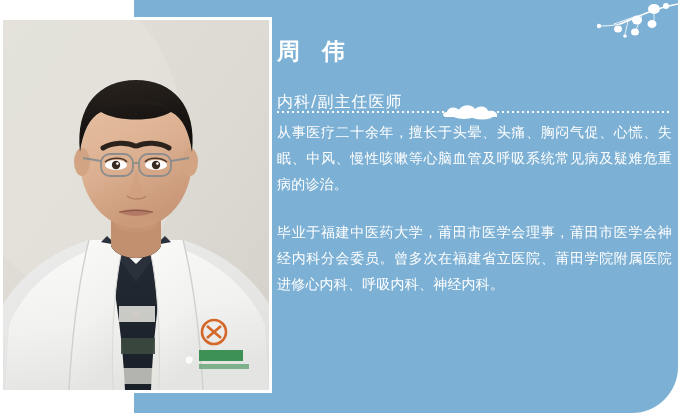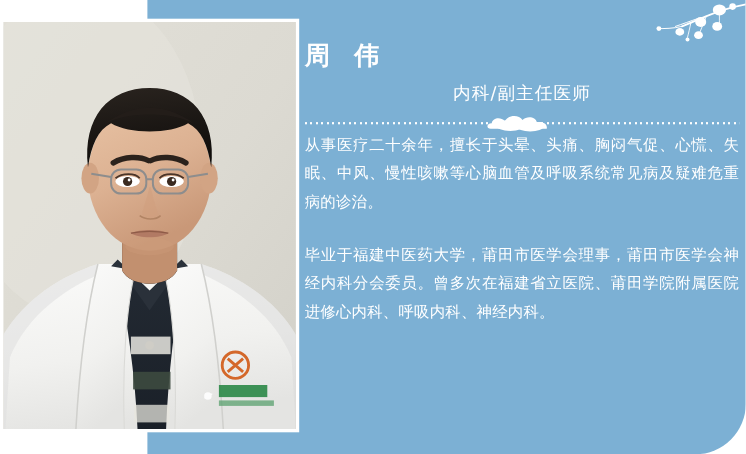--- a/index.html
+++ b/index.html
@@ -81,23 +81,22 @@
     font-size: 23px;
     font-weight: bold;
     letter-spacing: 2px;
     line-height: 30px;
     white-space: pre;
   }
 
   .doc-title {
     position: absolute;
     left: 0;
-    top: 73px;
-    width: 395px;
-    text-align: center;
+    top: 90px;
+    width: 395px;
     color: #ffffff;
     font-size: 16px;
     line-height: 24px;
     letter-spacing: 1px;
   }
 
   
   .divider {
     position: absolute;
     left: 0;

